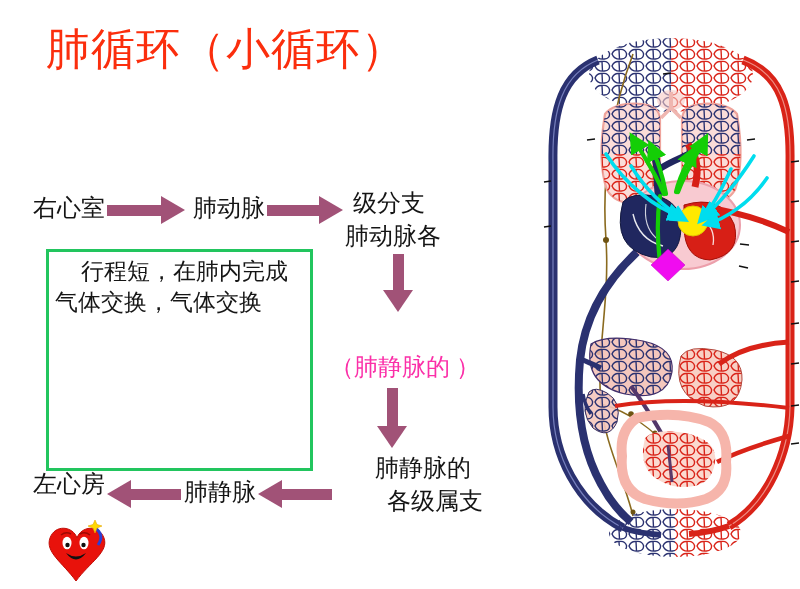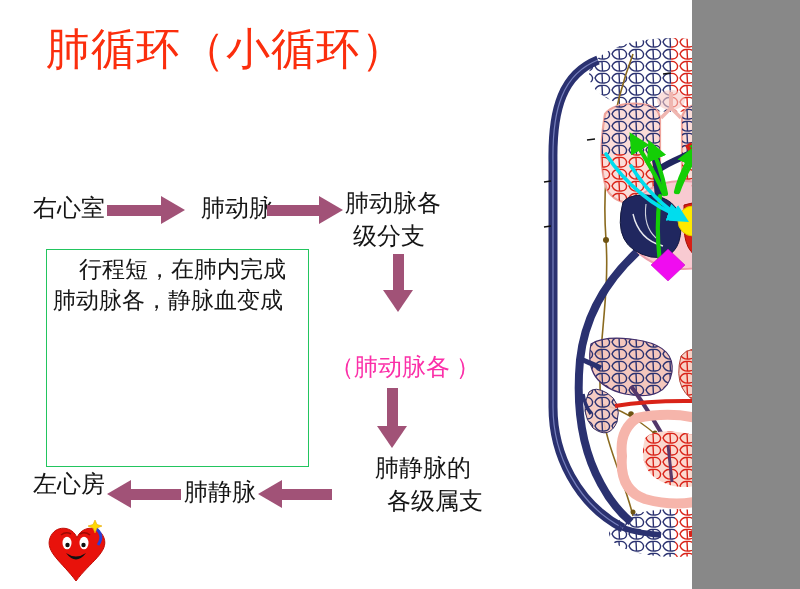--- a/index.html
+++ b/index.html
@@ -1,18 +1,18 @@
 <!DOCTYPE html>
 <html><head>
 <meta charset="utf-8">
 <style>
   html,body{margin:0;padding:0;background:#888;}
   #slide{
     position:relative;
-    width:692px;height:589px;
+    width:800px;height:589px;
     background:#ffffff;
     overflow:hidden;
     font-family:"Liberation Serif","DejaVu Serif",serif;
   }
   
   .title{
     position:absolute;left:46px;top:20px;
     font-size:44px;color:#FB2E0D;white-space:nowrap;
     letter-spacing:1px;
   }
@@ -34,21 +34,21 @@
     border-top:14px solid transparent;border-bottom:14px solid transparent;
     border-right:24px solid #A15277;}
   .varrow{position:absolute;width:30px;}
   .varrow .shaft{position:absolute;left:9.5px;top:0;width:11px;height:calc(100% - 21px);background:#A15277;}
   .varrow .head{position:absolute;bottom:0;left:0;width:0;height:0;
     border-left:15px solid transparent;border-right:15px solid transparent;
     border-top:22px solid #A15277;}
   
   .notebox{
     position:absolute;left:46px;top:249px;width:255px;height:212px;
-    border:1px solid #22c55e;
+    border:3px solid #22c55e;
     font-size:23px;color:#151515;line-height:31px;
     padding:4px 0 0 6px;
   }
   .notebox .l1{margin-left:26px;white-space:nowrap;}
   .notebox .l2,.notebox .l3{white-space:nowrap;}
   
   #anatomy{position:absolute;left:543px;top:12px;}
   #mascot{position:absolute;left:42px;top:519px;}
 </style>
 </head>
@@ -56,36 +56,36 @@
 
 <div id="slide">
 
   <div class="title">肺循环（小循环）</div>
 
   <div class="fnode" style="left:33px;top:192px;">右心室</div>
   <div class="harrow right" style="left:107px;top:196px;width:78px;">
       <div class="shaft"></div>
       <div class="head"></div>
     </div>
-  <div class="fnode" style="left:193px;top:192px;margin-left:8px;">肺动脉</div>
+  <div class="fnode" style="left:193px;top:192px;">肺动脉</div>
   <div class="harrow right" style="left:267px;top:196px;width:76px;">
       <div class="shaft"></div>
       <div class="head"></div>
     </div>
   <div class="fnode" style="left:345px;top:187px;">
+    <div style="margin-left:8px;">级分支</div>
     <div>肺动脉各</div>
-    <div style="margin-left:8px;">级分支</div>
   </div>
 
   <div class="varrow" style="left:383px;top:254px;height:58px;">
       <div class="shaft"></div>
       <div class="head"></div>
     </div>
 
-  <div class="fnode magenta" style="left:330px;top:351px;">（肺动脉各 ）</div>
+  <div class="fnode magenta" style="left:330px;top:351px;">（肺静脉的 ）</div>
 
   <div class="varrow" style="left:377px;top:388px;height:60px;">
       <div class="shaft"></div>
       <div class="head"></div>
     </div>
 
   <div class="fnode" style="left:328px;top:452px;margin-left:47px;">
     <div>肺静脉的</div>
     <div style="margin-left:12px;text-align:center;">各级属支</div>
   </div>
@@ -96,21 +96,21 @@
       <div class="head"></div>
     </div>
   <div class="fnode" style="left:184px;top:476px;">肺静脉</div>
   <div class="harrow left" style="left:258px;top:480px;width:74px;">
       <div class="shaft"></div>
       <div class="head"></div>
     </div>
 
   <div class="notebox">
     <div class="l1">行程短，在肺内完成</div>
-    <div class="l2">肺动脉各，静脉血变成</div>
+    <div class="l2">气体交换，气体交换</div>
   </div>
 
   <svg id="anatomy" width="257" height="545" viewBox="0 0 257 545">
     <defs>
       <pattern id="mB" width="17" height="12" patternUnits="userSpaceOnUse">
         <path d="M1,6 Q3,1 8,1.5 Q14,0.5 15.5,5.5 Q16,10.5 10.5,11 Q3.5,12 1,6 Z M8,1.5 L8.5,11" fill="none" stroke="#2A3170" stroke-width="1.4"></path>
       </pattern>
       <pattern id="mR" width="17" height="12" patternUnits="userSpaceOnUse">
         <path d="M1,6 Q3,1 8,1.5 Q14,0.5 15.5,5.5 Q16,10.5 10.5,11 Q3.5,12 1,6 Z M8,1.5 L8.5,11" fill="none" stroke="#D92318" stroke-width="1.4"></path>
       </pattern>

